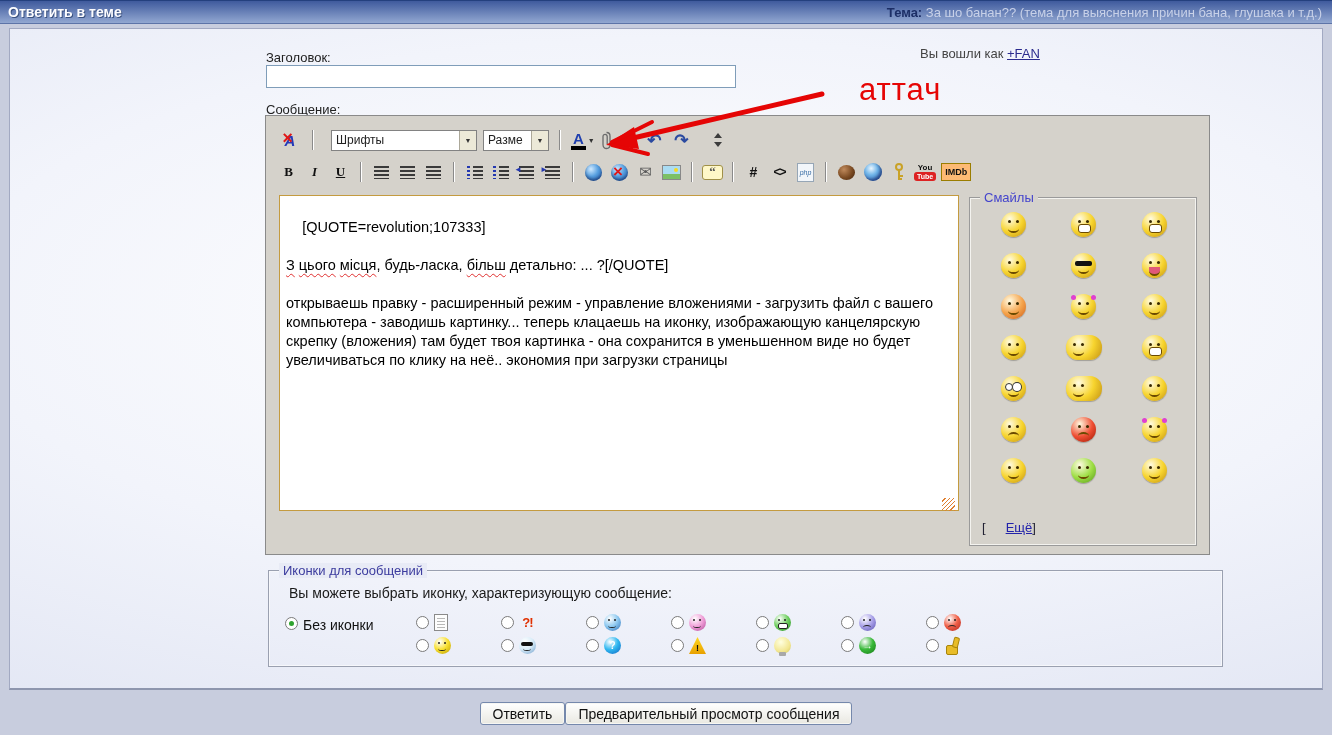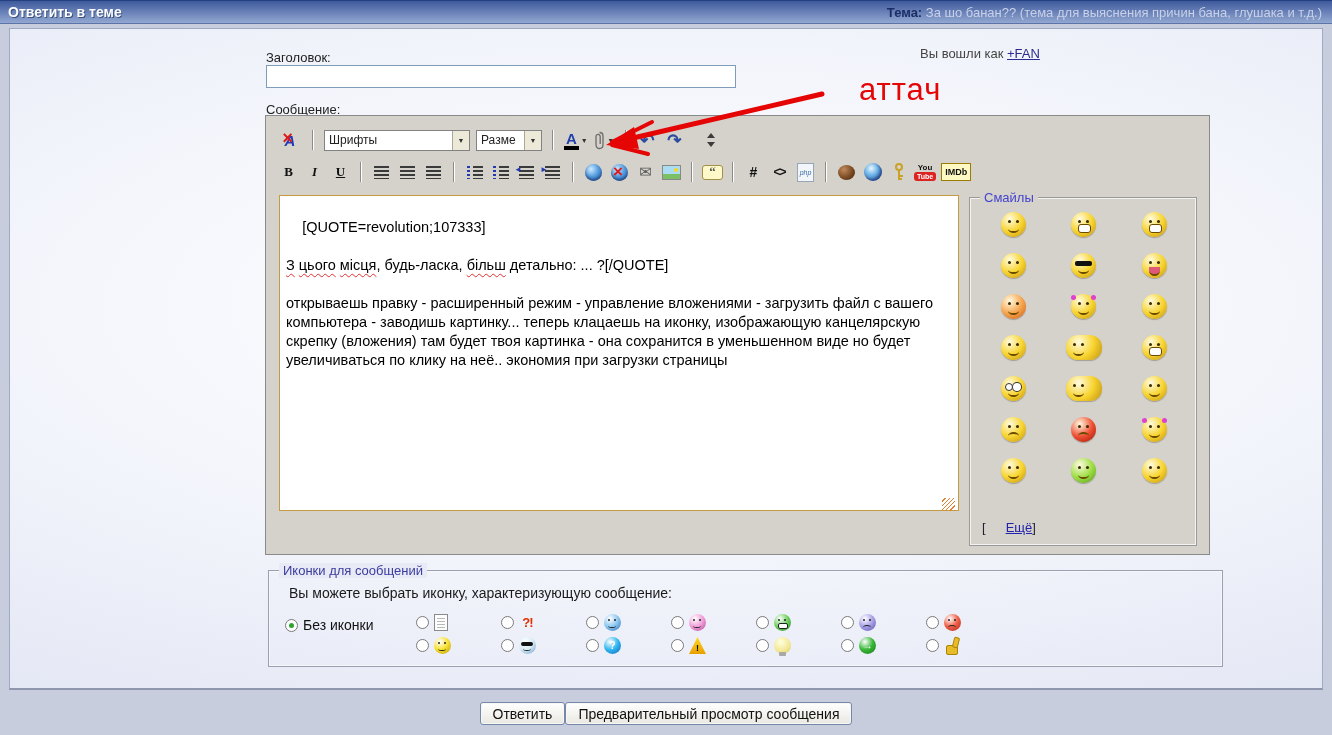--- a/index.html
+++ b/index.html
@@ -32,21 +32,21 @@
   .tb-row2 { top:44px; height:24px; gap:5px; }
   .sep { width:2px; height:20px; border-left:1px solid #8a8a8a; border-right:1px solid #fff; margin:0 4px; }
   .tb-btn { min-width:21px; height:21px; display:flex; align-items:center; justify-content:center;
             font-size:13px; color:#111; cursor:default; position:relative; }
   .rf { font-weight:bold; font-style:italic; color:#2439b8; font-size:15px; width:24px; }
   .rf .x { position:absolute; left:4px; top:-2px; color:#e01818; font-size:18px; font-weight:bold; }
   .select { height:21px; background:#fff; border:1px solid #828282; display:flex; align-items:center; font-size:12px; }
   .select .val { flex:1; padding:0 4px; color:#222; white-space:nowrap; overflow:hidden; }
   .select .dd { width:17px; height:100%; background:#ece9d8; border-left:1px solid #aca899;
                 display:flex; align-items:center; justify-content:center; font-size:7px; color:#333; }
-  .sel-font { width:146px; } .sel-size { width:66px; }
+  .sel-font { width:146px;margin-left:7px; } .sel-size { width:66px; }
   .colorA { font-weight:bold; color:#1f3fae; font-size:15px; border-bottom:4px solid #000; height:20px; padding:0 2px; }
   .mini-dd { font-size:7px; color:#333; margin-left:2px; }
   .undo,.redo { color:#2b4aa0; font-size:17px; font-weight:bold; }
   .collapse { display:flex; flex-direction:column; gap:4px; align-items:center; margin-left:16px; }
   .tri { width:0; height:0; border-left:4px solid transparent; border-right:4px solid transparent; }
   .tri-up { border-bottom:5px solid #3c3c3c; } .tri-down { border-top:5px solid #3c3c3c; }
 
   .b-bold { font-weight:bold; font-family:"Liberation Serif",serif; }
   .b-ital { font-style:italic; font-family:"Liberation Serif",serif; font-weight:bold; }
   .b-und  { text-decoration:underline; font-family:"Liberation Serif",serif; font-weight:bold; }
@@ -69,21 +69,21 @@
   .code { font-weight:bold; font-size:12px; letter-spacing:-1px; }
   .php { width:17px; height:19px; background:#f2f6fa; border:1px solid #96a6b6; font-size:7px; font-style:italic;
          color:#3a6ea5; display:flex; align-items:center; justify-content:center; }
   .gavel { width:17px; height:15px; border-radius:50%; background:radial-gradient(circle at 35% 30%, #c08a5c, #7a4a22 55%, #41220c); }
   .globe2 { width:18px; height:18px; border-radius:50%;
             background:radial-gradient(circle at 40% 30%, #eaf6ff, #6fb4e8 40%, #2a62b4); box-shadow:inset -2px -2px 3px rgba(0,0,60,.45); }
   .keyico svg { display:block; }
   .yt { display:flex; flex-direction:column; align-items:center; line-height:1; }
   .yt .yt-top { font-size:8px; font-weight:bold; color:#111; }
   .yt .yt-bot { font-size:7px; font-weight:bold; color:#fff; background:#d22; border-radius:3px; padding:1px 3px; }
-  .imdb { background:#fef9c3; color:#111; font-weight:bold; font-size:9px; padding:3px 3px; border:1px solid #9a7d00; }
+  .imdb { background:#fdba74; color:#111; font-weight:bold; font-size:9px; padding:3px 3px; border:1px solid #9a7d00; }
 
   
   .msgbox { position:absolute; left:13px; top:79px; width:680px; height:316px; background:#fff;
             border:1px solid #c49b40; font-size:14.5px; line-height:19px; color:#000;
             padding:3px 6px; white-space:pre-wrap; overflow:hidden; }
   .miss { text-decoration:underline; text-decoration-style:wavy; text-decoration-color:#e03030;
           text-decoration-thickness:1px; text-underline-offset:3px; }
   .grip { position:absolute; left:676px; top:382px; width:13px; height:13px;
           background:repeating-linear-gradient(135deg, transparent 0 2px, #e08030 2px 3px); }
 
@@ -110,21 +110,21 @@
                        box-shadow:8px 0 0 0 #fff, 8px 0 0 1px #333; left:4px; top:7px; }
   .f-wide { width:36px; border-radius:12px; }
   .more { position:absolute; left:12px; bottom:10px; font-size:13px; color:#223; }
   .more a { color:#2222aa;margin-left:20px; }
 
   
   .posticons { position:absolute; left:268px; top:570px; width:955px; height:97px;
                border:1px solid #9aa0b0; box-shadow:inset 0 0 0 1px #f6f7fb; }
   .posticons .legend { background:#e8ebf6; color:#3b3b9e; }
   .pi-prompt { position:absolute; left:20px; top:14px; font-size:14px; color:#1a1a1a; }
-  .noicon { position:absolute; left:16px; top:46px; display:flex; align-items:center; gap:5px; font-size:14px; color:#111; }
+  .noicon { position:absolute; left:16px; top:46px; display:flex; gap:5px; font-size:14px; color:#111; }
   .radio { width:13px; height:13px; border-radius:50%; background:#fff; border:1px solid #7a7a7a; position:relative; }
   .radio.checked::after { content:""; position:absolute; left:3px; top:3px; width:5px; height:5px; border-radius:50%; background:#2fa32f; }
   .pi-row { position:absolute; left:147px; display:flex; }
   .pi-row1 { top:43px; } .pi-row2 { top:66px; }
   .pi-cell { width:85px; display:flex; align-items:center; gap:5px; }
   .pi { width:17px; height:17px; position:relative; display:inline-flex; align-items:center; justify-content:center; }
   .pi-face { border-radius:50%; background:radial-gradient(circle at 35% 28%, #fff, var(--c1,#f8e030) 48%, var(--c2,#b89800)); }
   .pi-face::before { content:""; position:absolute; left:4px; top:5px; width:2px; height:2px; border-radius:50%;
                      background:#222; box-shadow:6px 0 #222; }
   .pi-face::after { content:""; position:absolute; left:4px; top:9px; width:8px; height:4px;

